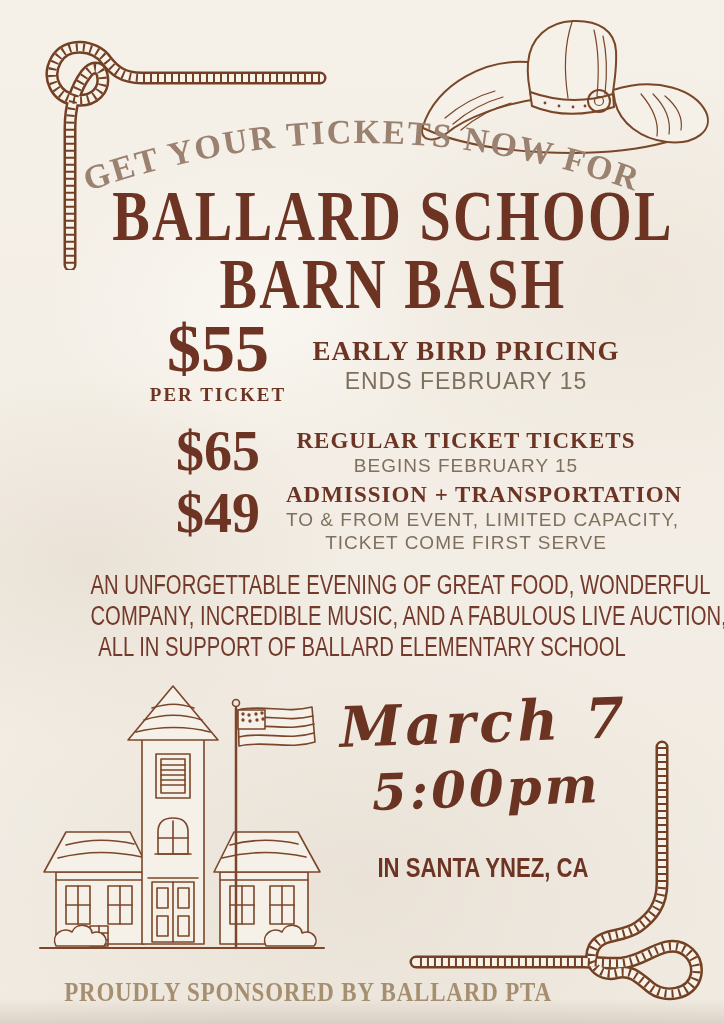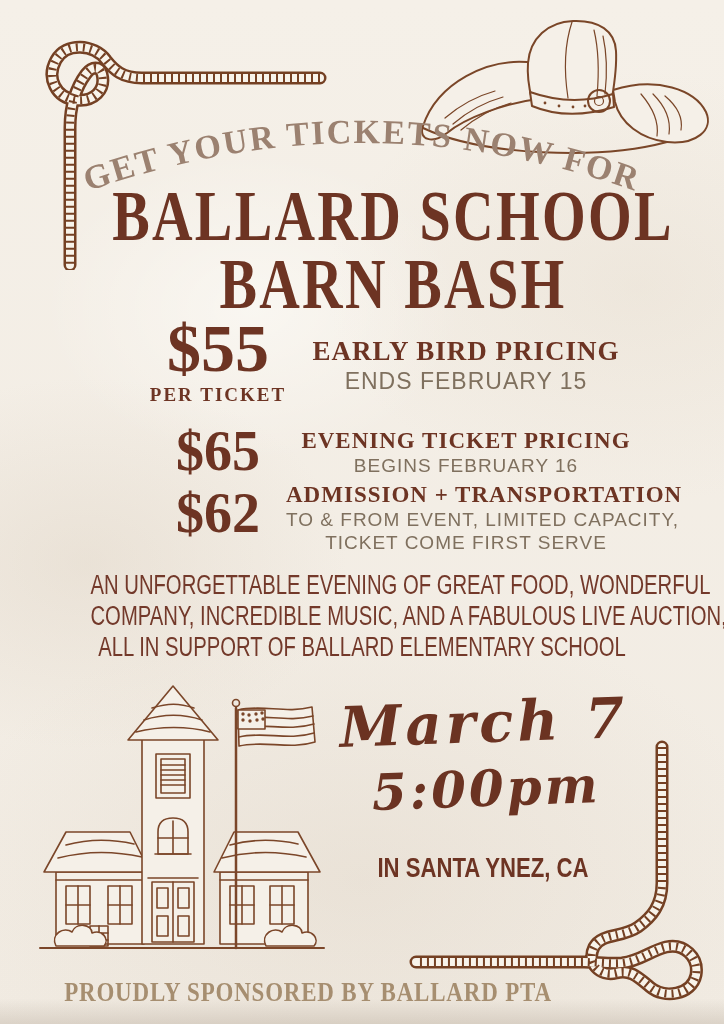--- a/index.html
+++ b/index.html
@@ -121,26 +121,26 @@
   </div>
   <div class="abs info-col" style="top:336px;">
     <div class="heading h-lg">EARLY BIRD PRICING</div>
     <div class="detail d-lg">ENDS FEBRUARY 15</div>
   </div>
 
   <div class="abs price-col" style="top:424px;">
     <div class="price-md">$65</div>
   </div>
   <div class="abs info-col" style="top:428px;">
-    <div class="heading h-md">EVENING TICKET PRICING</div>
-    <div class="detail d-md">BEGINS FEBRUARY 16</div>
+    <div class="heading h-md">REGULAR TICKET TICKETS</div>
+    <div class="detail d-md">BEGINS FEBRUARY 15</div>
   </div>
 
   <div class="abs price-col" style="top:486px;">
-    <div class="price-md">$62</div>
+    <div class="price-md">$49</div>
   </div>
   <div class="abs info-col" style="top:482px;">
     <div class="heading h-md">ADMISSION + TRANSPORTATION</div>
     <div class="detail d-md">TO &amp; FROM EVENT, LIMITED CAPACITY,</div>
     <div class="detail d-md">TICKET COME FIRST SERVE</div>
   </div>
 
   <div class="abs center description">
     <span class="line">AN UNFORGETTABLE EVENING OF GREAT FOOD, WONDERFUL</span>
     <span class="line">COMPANY, INCREDIBLE MUSIC, AND A FABULOUS LIVE AUCTION,</span>

